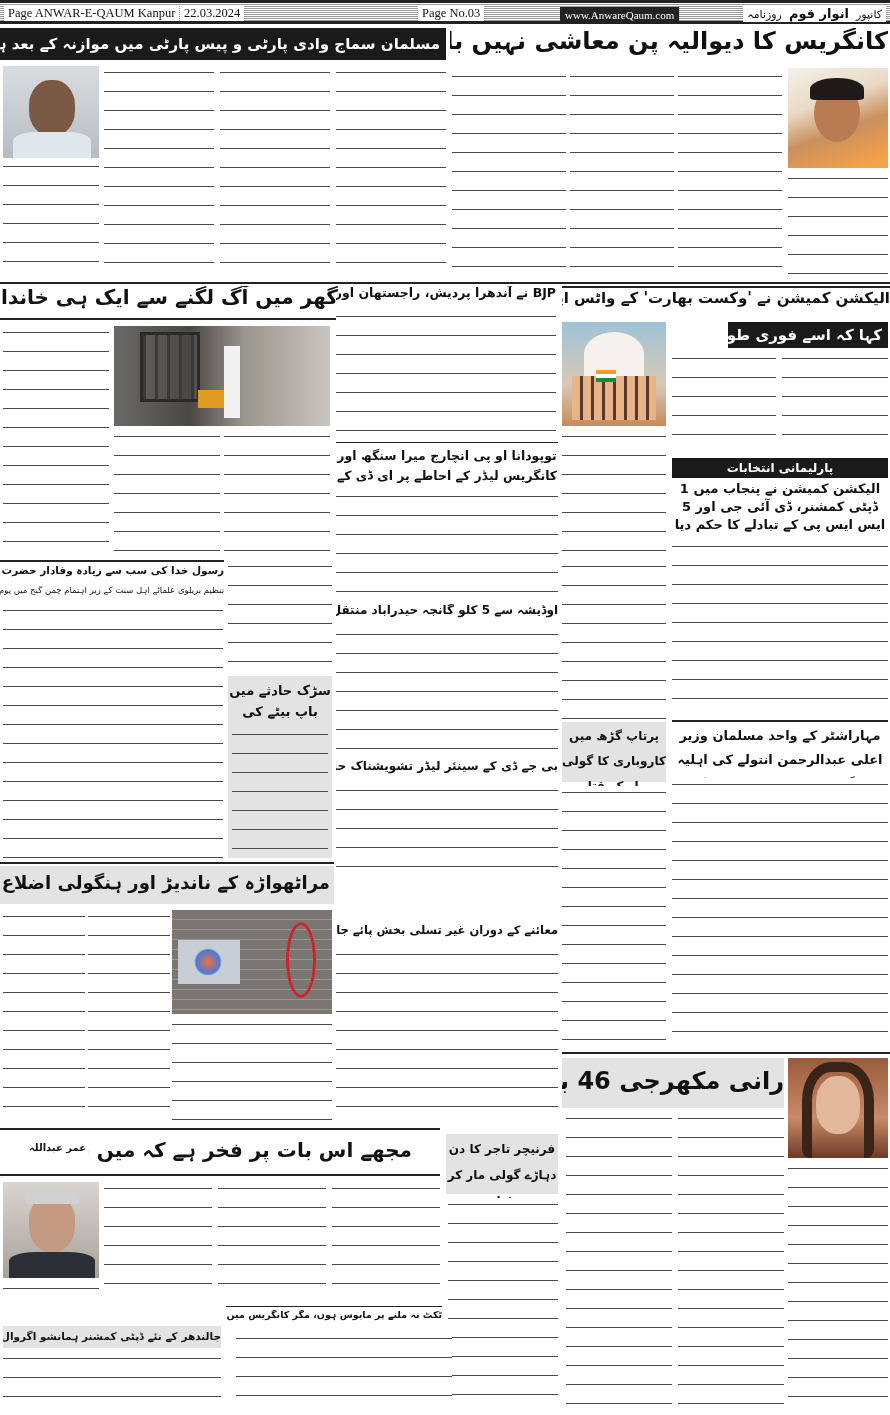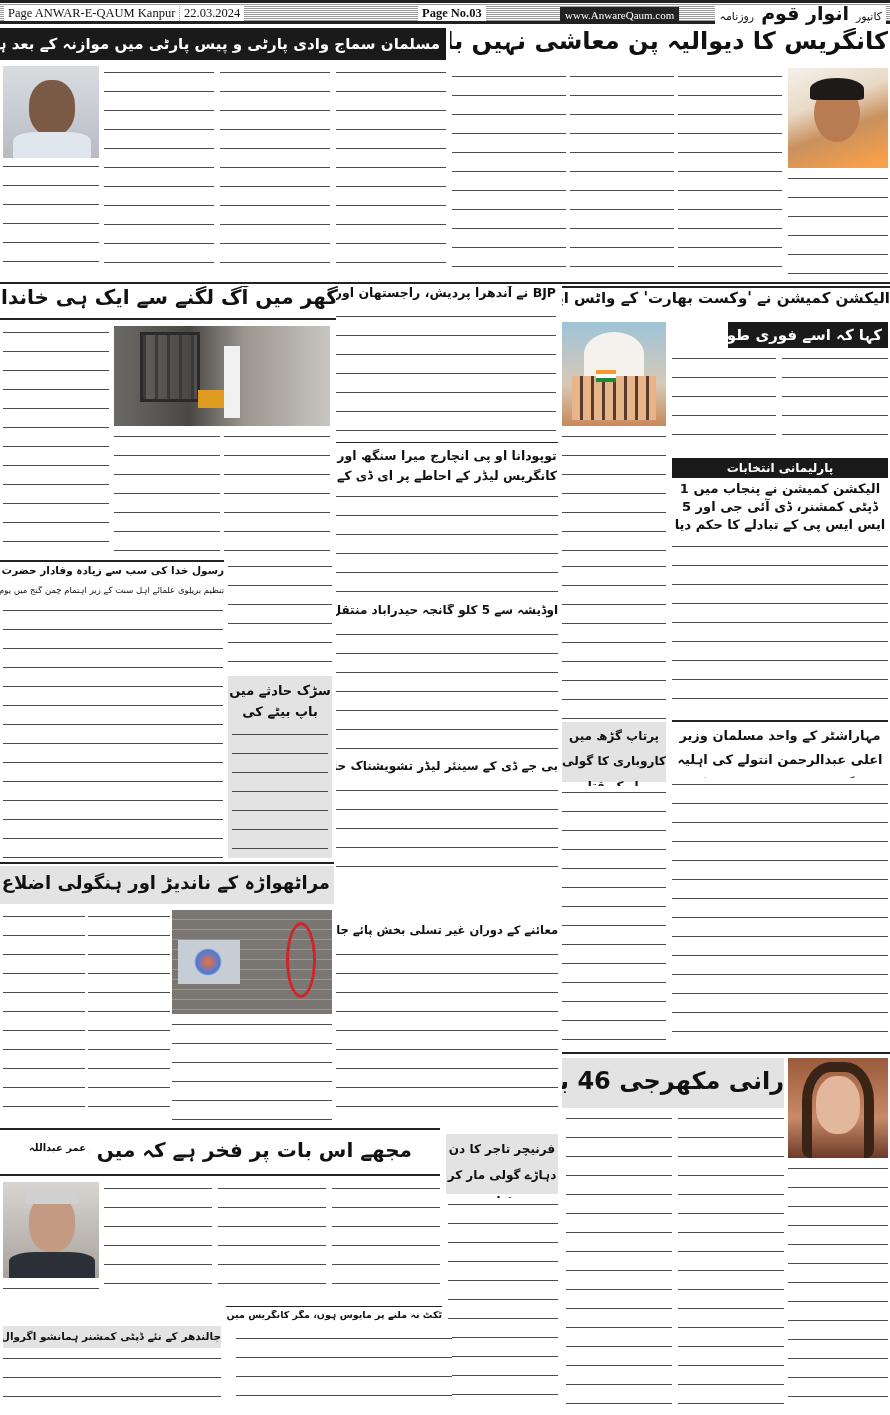--- a/index.html
+++ b/index.html
@@ -3,38 +3,38 @@
 <meta charset="utf-8">
 <style>
   html,body{margin:0;padding:0;background:#fff;}
   body{width:890px;height:1415px;position:relative;overflow:hidden;font-family:"DejaVu Serif",serif;color:#111;}
   .abs{position:absolute;box-sizing:border-box;}
   .masthead{left:0;top:0;width:890px;height:24px;background:#fff;border-top:3px solid #222;border-bottom:3px solid #222;
     background-image:repeating-linear-gradient(#fff 0,#fff 1px,#999 1px,#999 2px);}
   .mh-item{position:absolute;top:3px;background:#fff;font-family:"Liberation Serif",serif;font-size:12.5px;padding:0 4px;line-height:15px;}
   .mh-url{background:#222;color:#fff;font-size:11px;padding:1px 5px;}
   .mh-logo{direction:rtl;font-family:"DejaVu Sans",sans-serif;font-size:11px;}
-  .mh-logo b{font-size:19px;}
+  .mh-logo b{font-size:13px;}
   .urdu{direction:rtl;text-align:right;font-family:"DejaVu Sans",sans-serif;}
   .hl{font-weight:bold;line-height:1.15;white-space:nowrap;overflow:hidden;}
   .hl-dark{background:#1a1a1a;color:#fff;padding:2px 6px;}
   .hl-grey{background:#e3e3e3;}
   .col{font-family:Liberation Mono, monospace;font-size:13px;line-height:19px;color:#222;direction:rtl;text-align:justify;overflow:hidden;
     background-image:repeating-linear-gradient(#fff 0,#fff 6px,#4a4a4a 6px,#4a4a4a 7px,#fff 7px,#fff 19px);
     background-size:100% 19px;color:transparent;}
   .rule{background:#222;}
   .photo{overflow:hidden;}
 </style>
 </head>
 <body>
 
 <div class="abs masthead">
   <span class="mh-item" style="left:4px;">Page ANWAR-E-QAUM Kanpur</span>
   <span class="mh-item" style="left:180px;">22.03.2024</span>
-  <span class="mh-item" style="left:418px;font-weight:bold;">Page No.03</span>
+  <span class="mh-item" style="left:418px;">Page No.03</span>
   <span class="mh-item mh-url" style="left:560px;top:4px;">www.AnwareQaum.com</span>
   <span class="mh-item mh-logo" style="right:4px;">
     <span>کانپور</span>&nbsp;
     <b>انوار قوم</b>&nbsp;
     <span>روزنامہ</span>
   </span>
 </div>
 
 <div class="abs urdu hl" style="left:450px;top:28px;width:438px;height:36px;font-size:24px;">کانگریس کا دیوالیہ پن معاشی نہیں بلکہ اخلاقی اور فکری ہے: نڈا</div>
 <div class="abs photo" style="left:788px;top:68px;width:100px;height:100px;background:linear-gradient(160deg,#f4f1ea 0%,#e9d9c5 35%,#c9905e 60%,#f5a04a 92%);">

